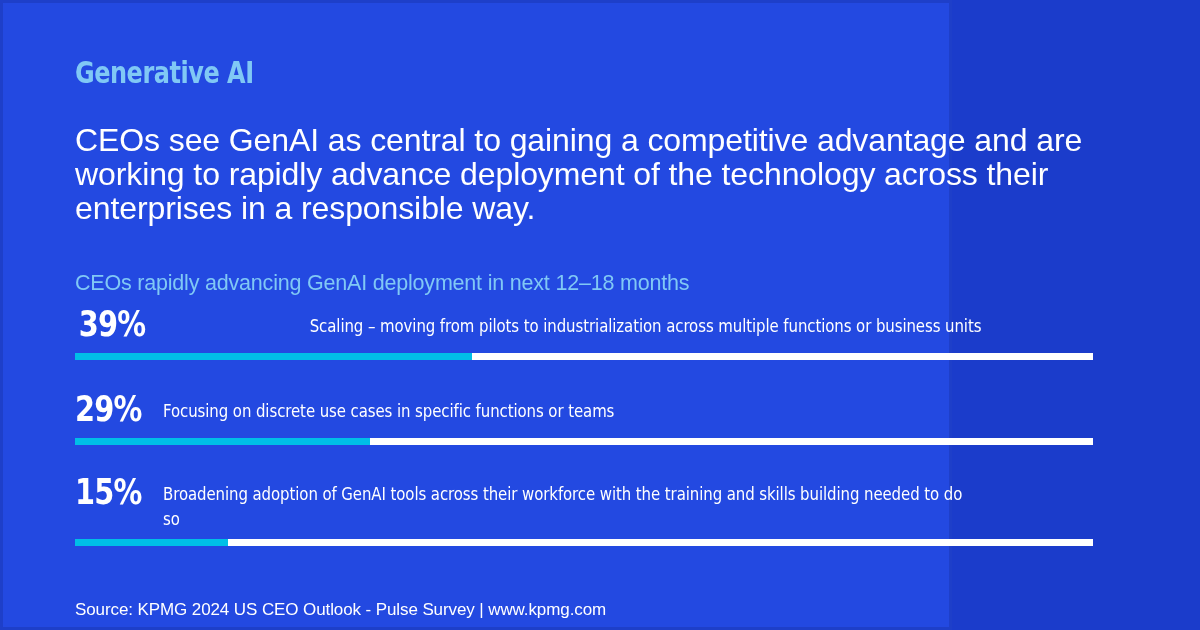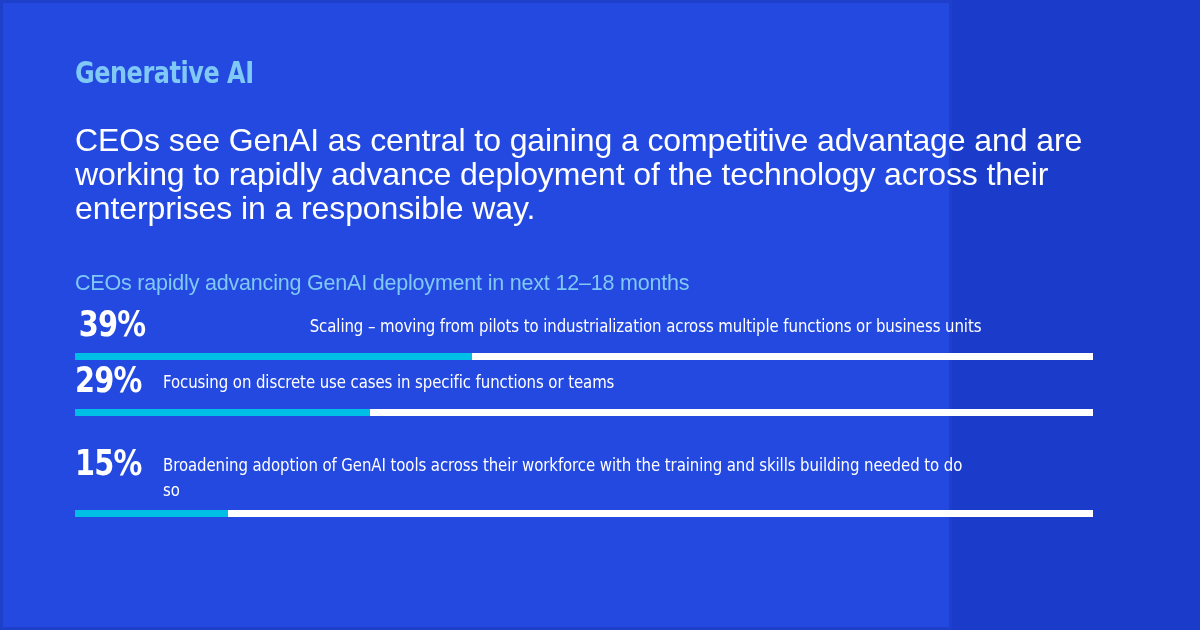--- a/index.html
+++ b/index.html
@@ -133,21 +133,21 @@
 
   .bar-track-fill {
     position: absolute;
     left: 0;
     top: 0;
     height: 7px;
     background: #00bfe7;
   }
 
   .row-1 { margin-top: 4px; text-align: right; }
-  .row-2 { }
+  .row-2 { margin-top: 29px; }
   .row-3 { margin-top: 27px; }
 
   
   #source-note {
     position: absolute;
     left: 0;
     top: 597px;
     font-size: 17px;
     color: #ffffff;
     letter-spacing: -0.1px;
@@ -196,15 +196,16 @@
           <div class="bar-label">Broadening adoption of GenAI tools across their workforce with the training and skills building needed to do so</div>
         </div>
         <div class="bar-track">
           <div class="bar-track-bg"></div>
           <div class="bar-track-fill" style="width: 15%;"></div>
         </div>
       </div>
 
     </div>
 
+    <div id="source-note">Source: KPMG 2024 US CEO Outlook - Pulse Survey | www.kpmg.com</div>
 
   </div>
 </div>
 
 </body></html>

